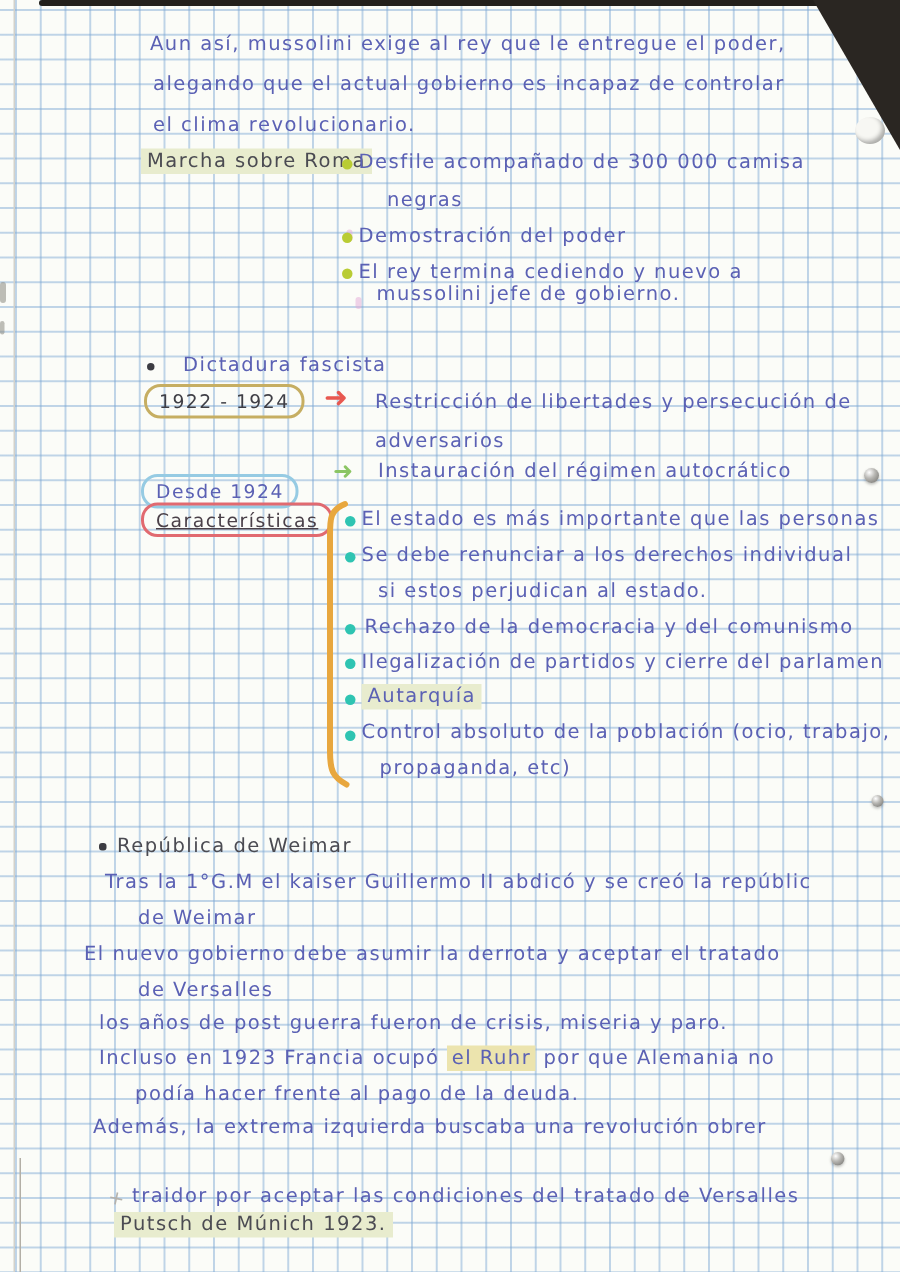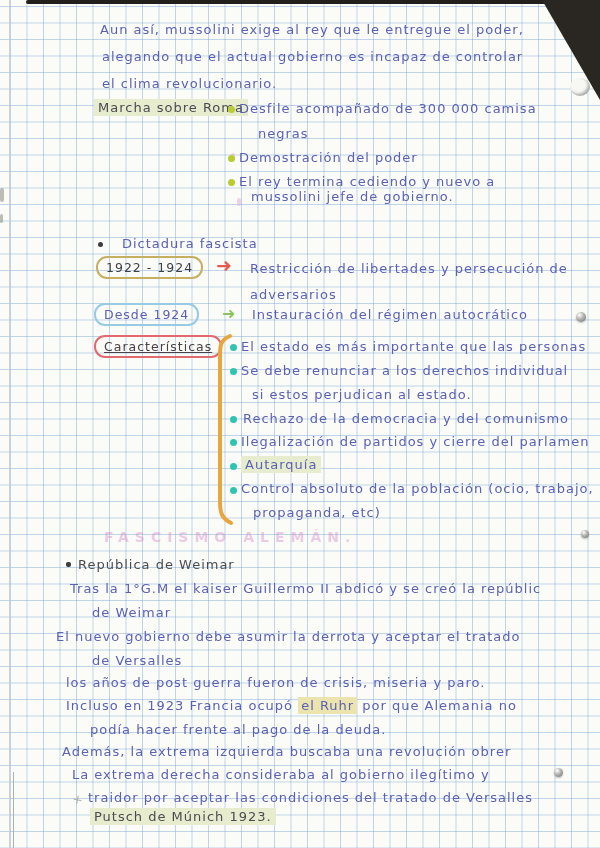--- a/index.html
+++ b/index.html
@@ -83,21 +83,21 @@
   <div class="ln blue" style="left:251px;top:189px;">mussolini jefe de gobierno.</div>
 
   <span class="bullet" style="left:98px;top:242px;width:5px;height:5px;background:#3c3c42;"></span>
   <div class="ln blue" style="left:110px;top:236px;margin-left:12px;">Dictadura fascista</div>
 
   <div class="box box-tan" style="left:96px;top:256px;">1922 - 1924</div>
   <span class="arrow a-red" style="left:216px;top:256px;">➜</span>
   <div class="ln blue" style="left:250px;top:261px;">Restricción de libertades y persecución de</div>
   <div class="ln blue" style="left:250px;top:287px;">adversarios</div>
 
-  <div class="box box-blue" style="left:94px;top:303px;">Desde 1924</div>
+  <div class="box box-blue" style="left:94px;top:316px;">Desde 1924</div>
   <span class="arrow a-green" style="left:222px;top:304px;">➜</span>
   <div class="ln blue" style="left:252px;top:307px;">Instauración del régimen autocrático</div>
 
   <div class="box box-red" style="left:94px;top:335px;">Características</div>
   <svg class="brace" style="left:214px;top:333px;" width="20" height="194" viewBox="0 0 20 194">
     <path d="M16 3 C6 7 6 13 6 24 L6 168 C6 181 8 185 17 190" fill="none" stroke="#e8a73e" stroke-width="4" stroke-linecap="round"></path>
   </svg>
   <span class="bullet b-teal" style="left:230px;top:344px;"></span>
   <div class="ln blue" style="left:241px;top:339px;">El estado es más importante que las personas</div>
   <span class="bullet b-teal" style="left:230px;top:368px;"></span>
@@ -106,30 +106,28 @@
   <span class="bullet b-teal" style="left:230px;top:416px;"></span>
   <div class="ln blue" style="left:243px;top:411px;">Rechazo de la democracia y del comunismo</div>
   <span class="bullet b-teal" style="left:230px;top:439px;"></span>
   <div class="ln blue" style="left:241px;top:434px;">Ilegalización de partidos y cierre del parlamen</div>
   <span class="bullet b-teal" style="left:230px;top:463px;"></span>
   <div class="ln blue" style="left:241px;top:457px;"><span class="hl-green">Autarquía</span></div>
   <span class="bullet b-teal" style="left:230px;top:487px;"></span>
   <div class="ln blue" style="left:241px;top:481px;">Control absoluto de la población (ocio, trabajo,</div>
   <div class="ln blue" style="left:253px;top:505px;">propaganda, etc)</div>
 
-  <div class="erased" style="left:104px;top:529px;">FASCISMO ALEMÁN.</div>
 
   <span class="b-dark" style="left:66px;top:562px;"></span>
   <div class="ln dark" style="left:78px;top:557px;">República de Weimar</div>
 
   <div class="ln blue" style="left:70px;top:581px;">Tras la 1°G.M el kaiser Guillermo II abdicó y se creó la repúblic</div>
   <div class="ln blue" style="left:92px;top:605px;">de Weimar</div>
   <div class="ln blue" style="left:56px;top:629px;">El nuevo gobierno debe asumir la derrota y aceptar el tratado</div>
   <div class="ln blue" style="left:92px;top:653px;">de Versalles</div>
   <div class="ln blue" style="left:66px;top:675px;">los años de post guerra fueron de crisis, miseria y paro.</div>
   <div class="ln blue" style="left:66px;top:698px;"><span>Incluso en 1923 Francia ocupó </span><span class="hl-yellow">el Ruhr</span><span> por que Alemania no</span></div>
   <div class="ln blue" style="left:90px;top:722px;">podía hacer frente al pago de la deuda.</div>
   <div class="ln blue" style="left:62px;top:744px;">Además, la extrema izquierda buscaba una revolución obrer</div>
-  <div class="ln blue" style="left:72px;top:767px;">La extrema derecha consideraba al gobierno ilegítimo y</div>
   <div class="ln blue" style="left:88px;top:790px;">traidor por aceptar las condiciones del tratado de Versalles</div>
-  <div class="ln dark" style="left:90px;top:809px;border-radius:7px;"><span class="hl-green">Putsch de Múnich 1923.</span></div>
+  <div class="ln dark" style="left:76px;top:809px;border-radius:7px;"><span class="hl-green">Putsch de Múnich 1923.</span></div>
 
 </div>
 
 </body></html>

